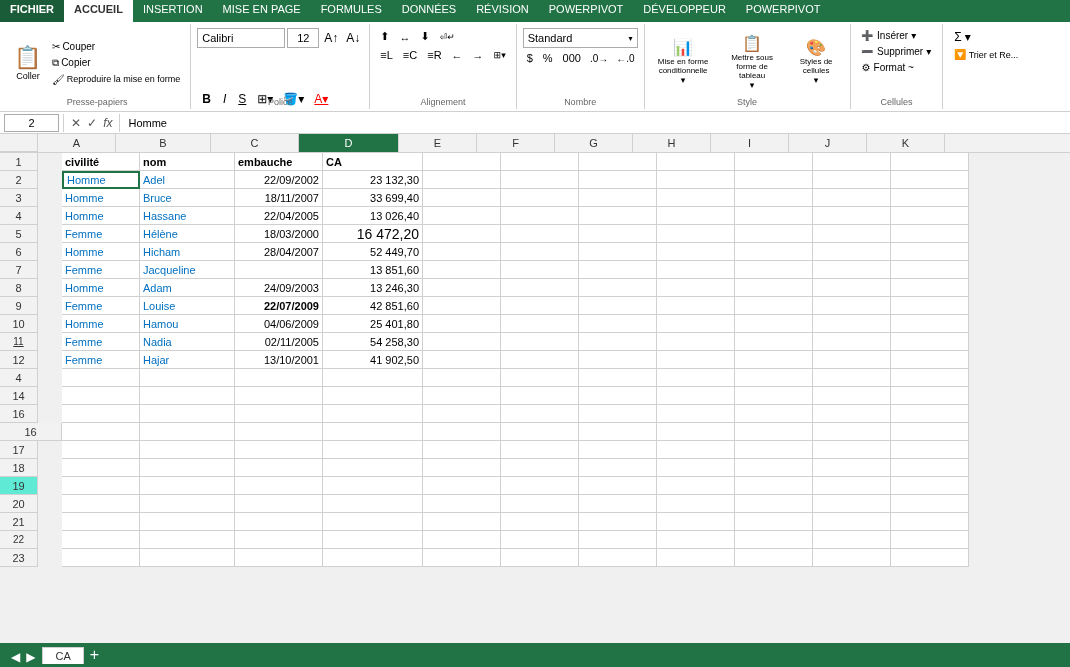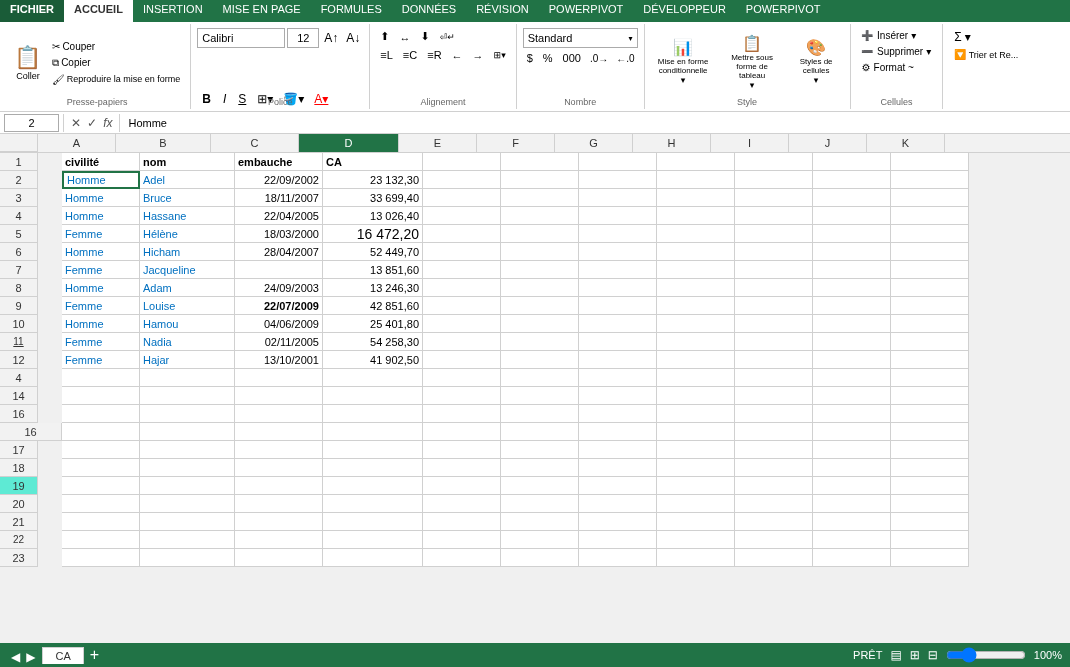--- a/index.html
+++ b/index.html
@@ -489,21 +489,13 @@
   </div>
 </div>
 
 <div style="height:24px;background:#217346;display:flex;align-items:center;padding:0;">
   <div style="display:flex;align-items:flex-end;padding-left:8px;">
     <button style="background:none;border:none;color:white;cursor:pointer;font-size:12px;padding:0 3px;">◀</button>
     <button style="background:none;border:none;color:white;cursor:pointer;font-size:12px;padding:0 3px;">▶</button>
     <div style="background:white;color:#333;padding:2px 12px;border-top:1px solid #d0d0d0;border-left:1px solid #d0d0d0;border-right:1px solid #d0d0d0;font-size:11px;cursor:pointer;margin-left:4px;">CA</div>
     <button style="background:none;border:none;color:white;cursor:pointer;font-size:16px;padding:0 6px;">+</button>
   </div>
-  <div style="margin-left:auto;display:flex;gap:8px;align-items:center;padding-right:8px;">
-    <span style="color:white;font-size:11px;">PRÊT</span>
-    <button style="background:none;border:none;color:white;cursor:pointer;font-size:12px;">▤</button>
-    <button style="background:none;border:none;color:white;cursor:pointer;font-size:12px;">⊞</button>
-    <button style="background:none;border:none;color:white;cursor:pointer;font-size:12px;">⊟</button>
-    <input type="range" min="10" max="400" value="100" style="width: 80px; height: 10px;">
-    <span style="color:white;font-size:11px;">100%</span>
-  </div>
 </div>
 
 </body></html>

